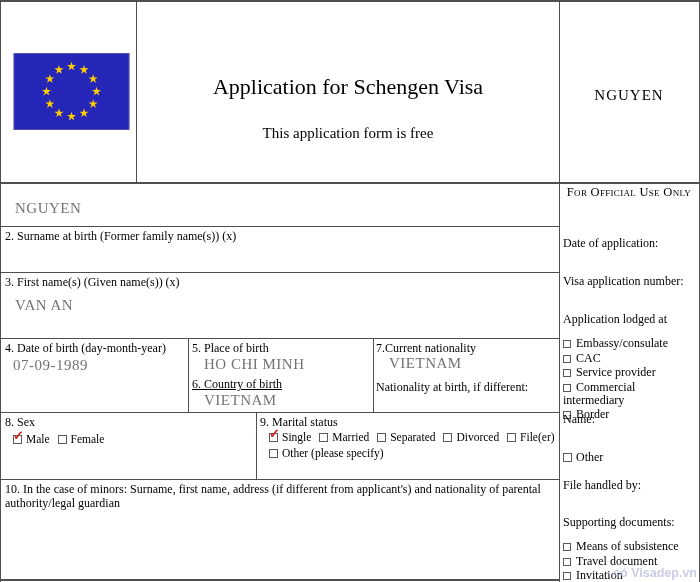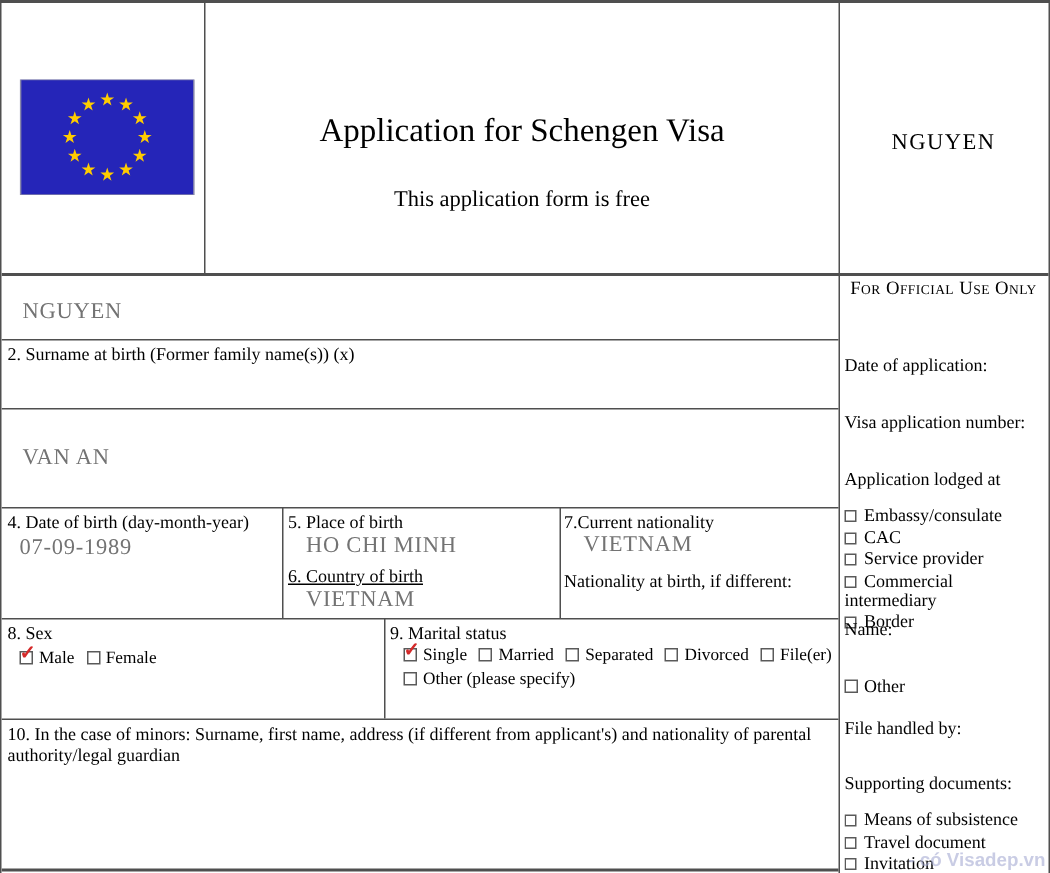--- a/index.html
+++ b/index.html
@@ -76,20 +76,21 @@
 
   <div class="abs title" style="left:136px;top:72px;width:422px;text-align:center;">Application for Schengen Visa</div>
   <div class="abs subtitle" style="left:136px;top:123px;width:422px;text-align:center;">This application form is free</div>
   <div class="abs photo" style="left:559px;top:85px;width:138px;text-align:center;">NGUYEN</div>
 
   <div class="abs value" style="left:14px;top:198px;">NGUYEN</div>
 
   <div class="abs label" style="left:4px;top:227px;">2. Surname at birth (Former family name(s)) (x)</div>
   <div class="abs value" style="left:14px;top:242px;"></div>
 
+  <div class="abs label" style="left:4px;top:273px;">3. First name(s) (Given name(s)) (x)</div>
   <div class="abs value" style="left:14px;top:295px;">VAN AN</div>
 
   <div class="abs label" style="left:4px;top:339px;">4. Date of birth (day-month-year)</div>
   <div class="abs value" style="left:12px;top:355px;">07-09-1989</div>
 
   <div class="abs label" style="left:191px;top:339px;">5. Place of birth</div>
   <div class="abs value" style="left:203px;top:354px;">HO CHI MINH</div>
   <div class="abs label" style="left:191px;top:375px;text-decoration:underline;">6. Country of birth</div>
   <div class="abs value" style="left:203px;top:390px;">VIETNAM</div>
 

